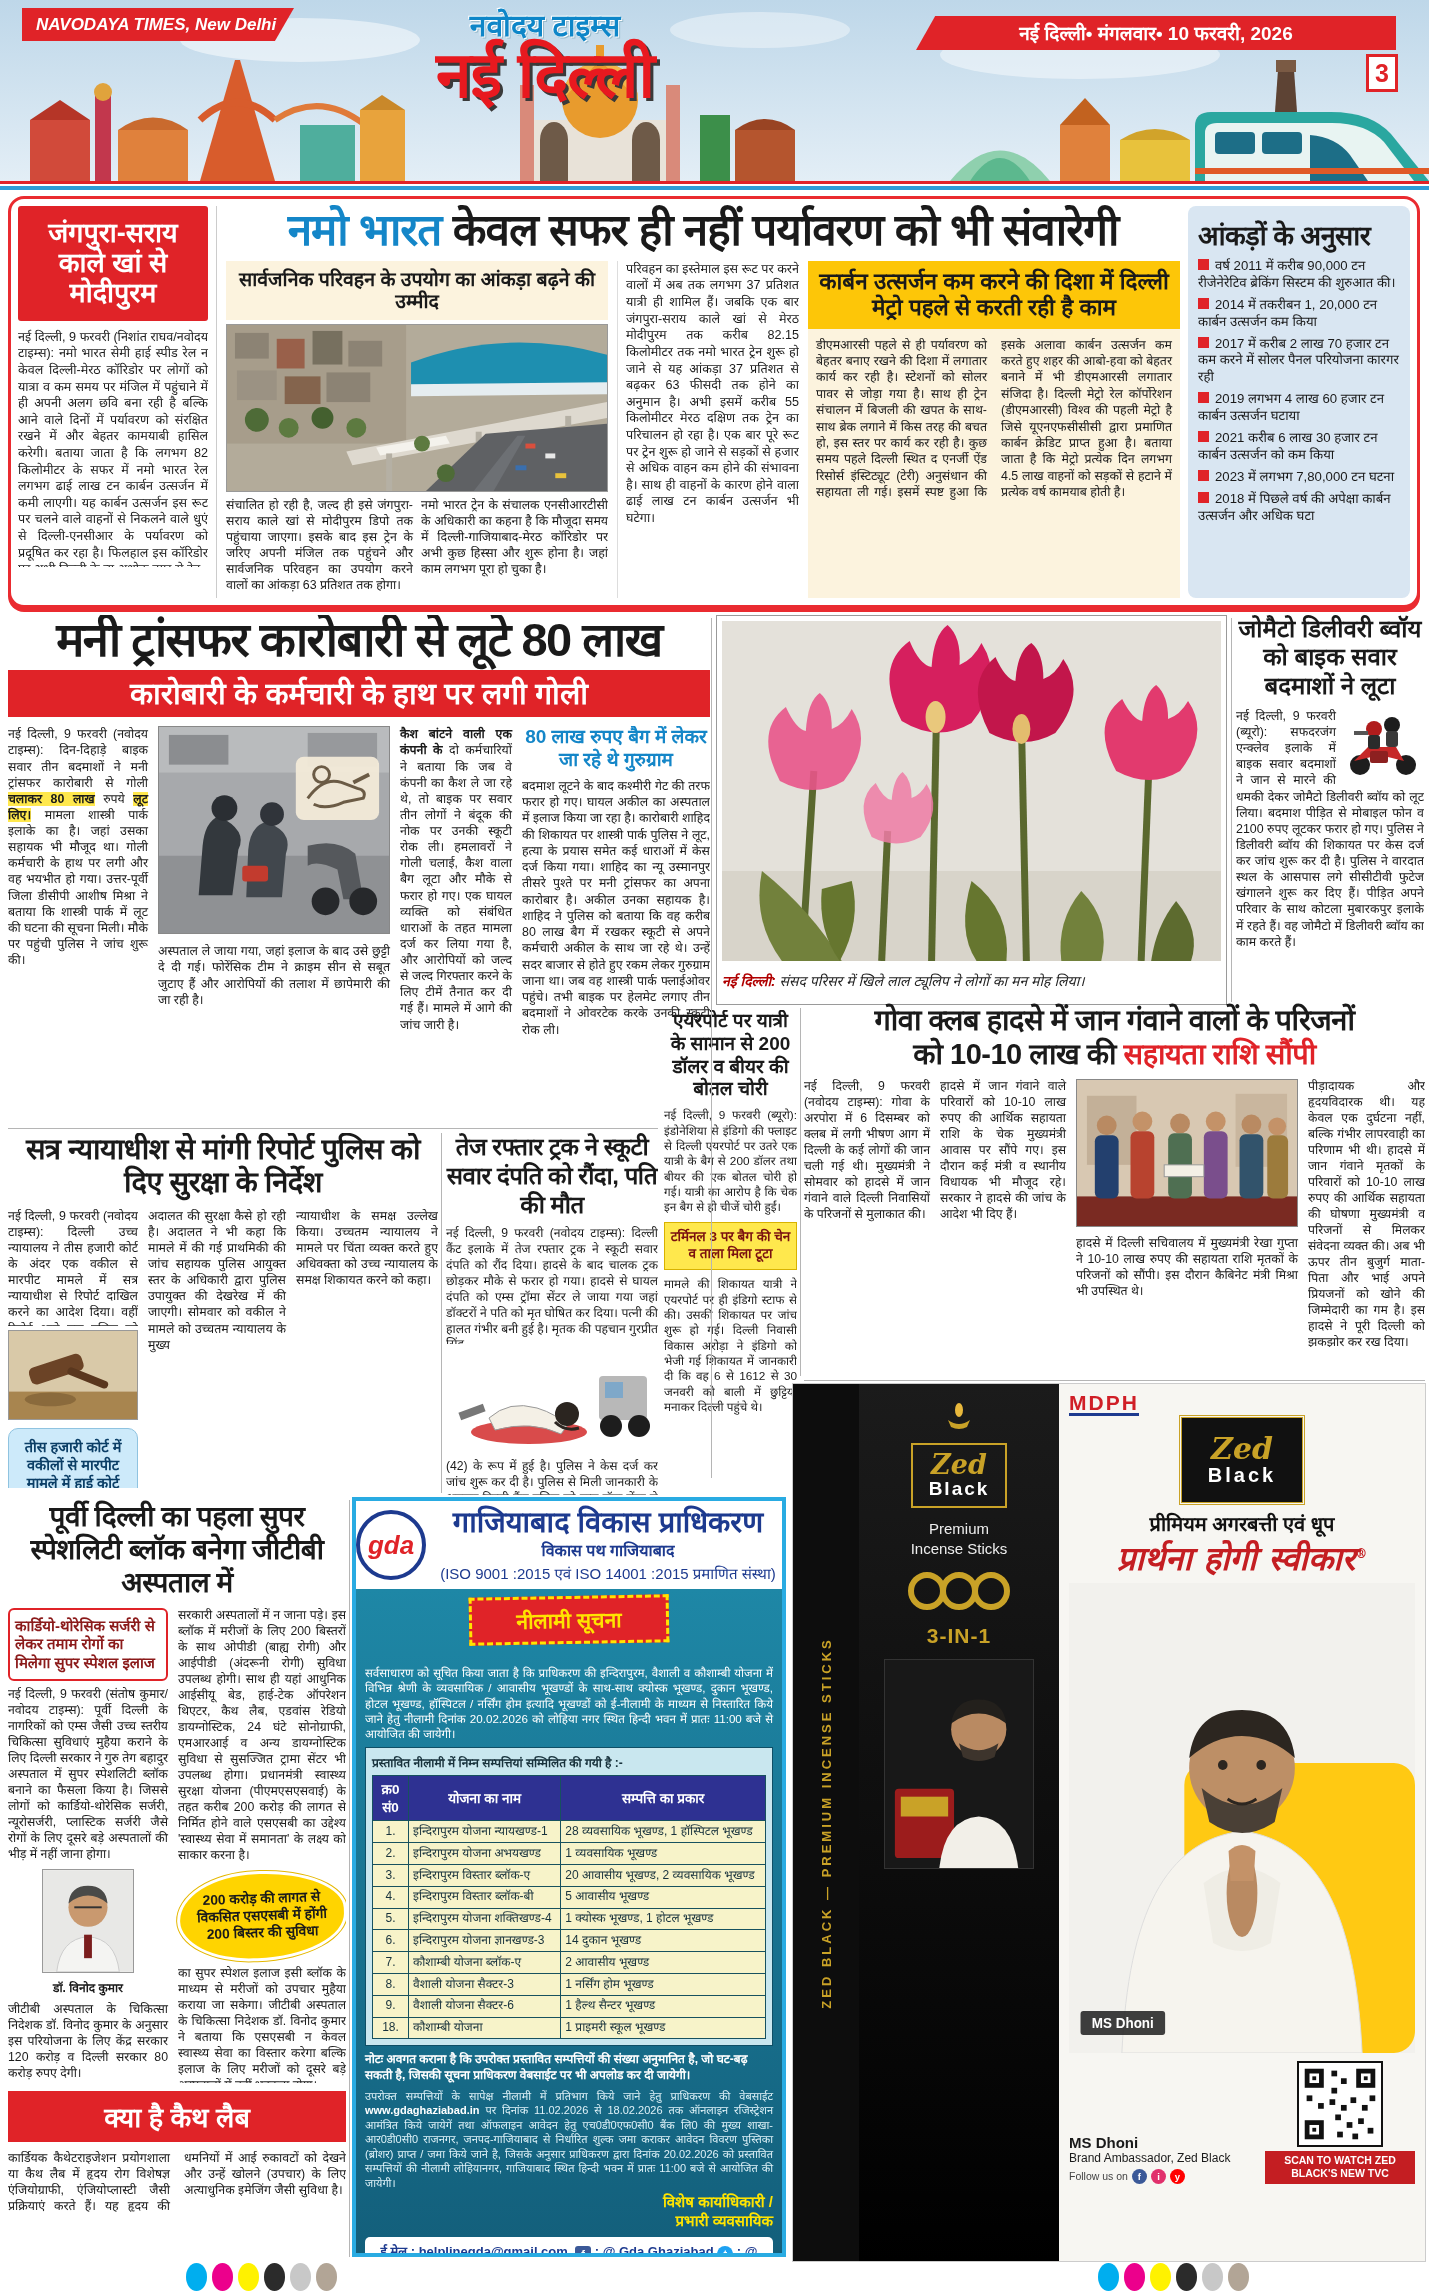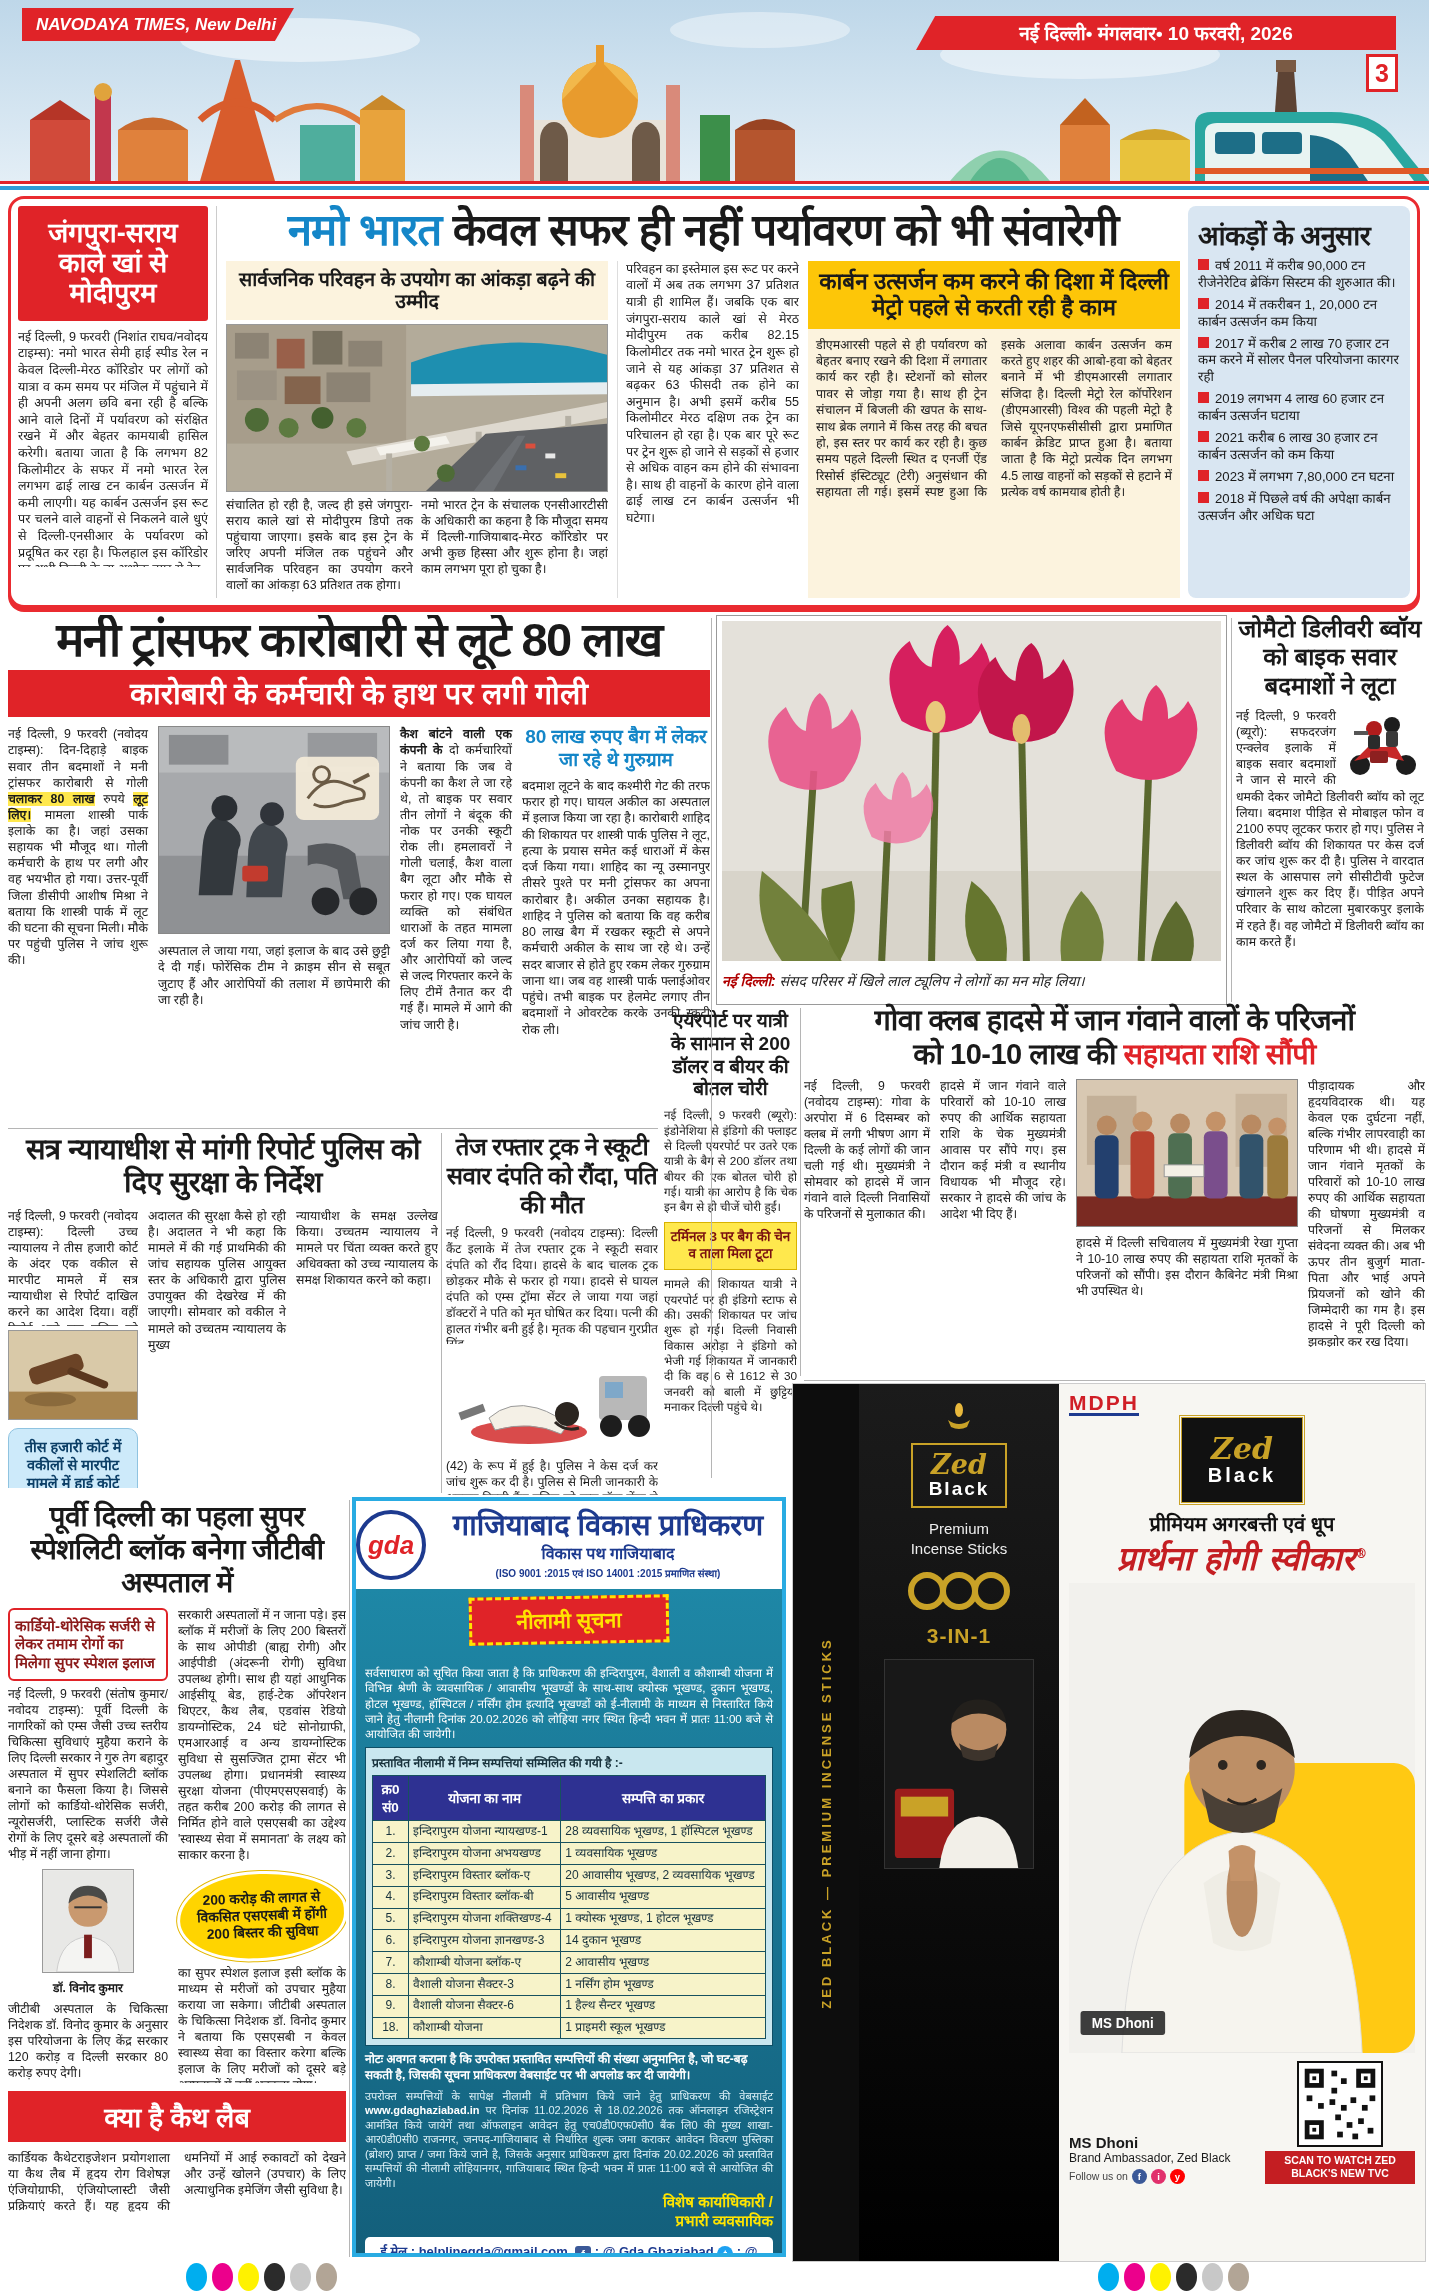--- a/index.html
+++ b/index.html
@@ -137,21 +137,21 @@
   .cath-body{columns:2;column-gap:14px;font-size:12.4px;line-height:1.3;margin-top:8px;height:150px;overflow:hidden;}
 
   
   .gda{left:352px;top:1497px;width:434px;height:760px;border:4px solid #29abe2;background:#fff;overflow:hidden;}
   .gda-header{display:flex;align-items:center;gap:8px;padding:5px 0;height:88px;}
   .gda-logo{width:70px;height:70px;flex:none;border-radius:50%;border:4px solid #1d3a8f;display:flex;align-items:center;
     justify-content:center;color:#e02328;font-weight:900;font-size:26px;font-style:italic;background:#fff;}
   .gda-titles{flex:1;text-align:center;color:#1d3a8f;}
   .gda-org{font-size:29px;font-weight:900;line-height:1;}
   .gda-addr{font-size:16px;font-weight:800;margin-top:2px;}
-  .gda-iso{font-size:10px;font-weight:700;margin-top:2px;}
+  .gda-iso{font-size:15px;font-weight:400;margin-top:2px;}
   .gda-body{background:linear-gradient(#1e87a6,#135f7b);height:calc(100% - 88px);padding:7px 9px;color:#fff;}
   .nilami{width:200px;margin:0 auto;background:#e02328;color:#ffe400;font-weight:900;font-size:21px;text-align:center;
     padding:7px 0;border:3px dashed #ffe400;transform:rotate(-1deg);}
   .gda-intro{font-size:11.6px;line-height:1.32;text-align:justify;margin-top:21px;}
   .gda-tablewrap{background:#c9e7ef;color:#18323c;padding:6px;margin-top:6px;border:1px solid #0f4f66;}
   .tw-note{font-weight:700;font-size:12px;}
   .gda-table{width:100%;border-collapse:collapse;margin-top:4px;}
   .gda-table th{background:#2e3192;color:#fff;font-size:13.5px;padding:4px 2px;border:1px solid #17515f;}
   .gda-table td{background:#f7f3c9;font-size:12px;padding:3.5px 4px;border:1px solid #17515f;line-height:1.15;}
   .td-num{text-align:center;width:36px;}
@@ -254,20 +254,24 @@
 
       <path d="M1195 181 v-55 q0 -14 16 -14 h120 q40 0 60 22 l38 47 Z" fill="#2aa7a0"></path>
       <path d="M1205 181 v-48 q0 -10 12 -10 h115 q34 0 52 19 l30 39 Z" fill="#e8f4f2"></path>
       <rect x="1215" y="132" width="40" height="22" rx="4" fill="#1d6e87"></rect>
       <rect x="1262" y="132" width="40" height="22" rx="4" fill="#1d6e87"></rect>
       <path d="M1310 135 q26 2 40 20 l18 26 h-58 Z" fill="#1d6e87"></path>
       <rect x="1195" y="168" width="234" height="6" fill="#e05a28"></rect>
     </svg>
     <div class="edition-ribbon">
       <span>NAVODAYA TIMES, New Delhi</span>
+    </div>
+    <div class="brand">
+      <div class="brand-top">नवोदय टाइम्स</div>
+      <div class="brand-main">नई दिल्ली</div>
     </div>
     <div class="date-ribbon">
       <span>नई दिल्ली• मंगलवार• 10 फरवरी, 2026</span>
     </div>
   </div>
   <div class="abs page-badge">3</div>
   <div class="abs rule-red"></div>
   <div class="abs rule-blue"></div>
 
   <div class="abs top-story">

